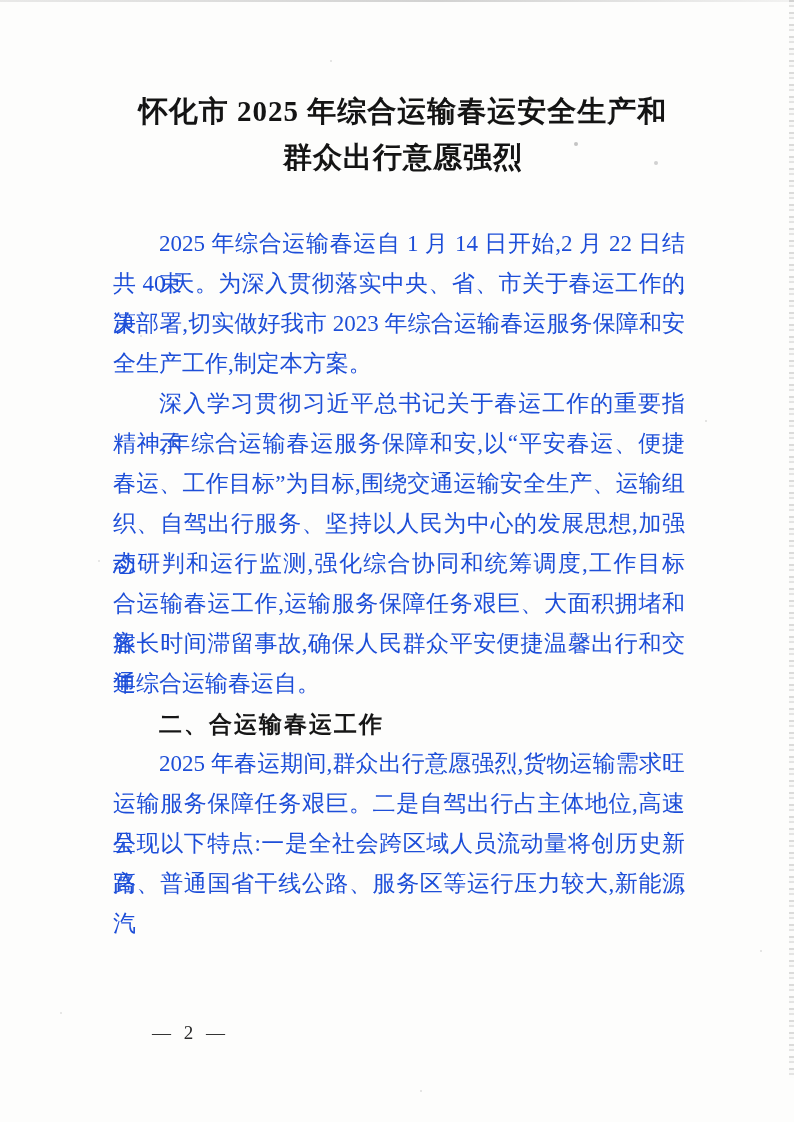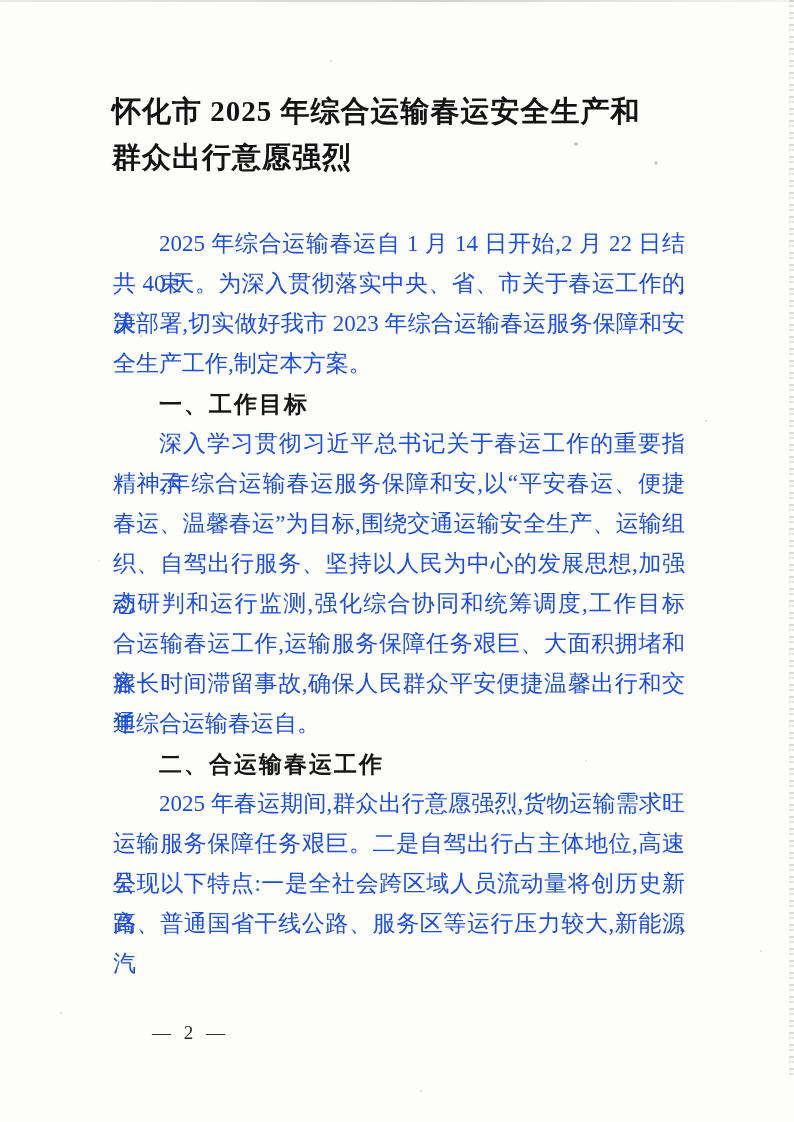--- a/index.html
+++ b/index.html
@@ -39,21 +39,22 @@
       705px 420px 0 0 rgba(140,140,140,.3),
       98px 560px 0 0 rgba(150,150,150,.28),
       585px 760px 0 0 rgba(150,150,150,.28),
       420px 1090px 0 0 rgba(150,150,150,.3),
       60px 1012px 0 0 rgba(150,150,150,.28),
       760px 950px 0 0 rgba(150,150,150,.3);
   }
   
   .doc-title {
     position: absolute;
-    top: 88px; left: 112px; width: 600px;
+    top: 88px; left: 103px; width: 600px;
+    text-align: center;
     font-weight: 700;
     font-size: 29px;
     line-height: 46px;
     color: #141414;
     letter-spacing: 1px;
   }
   
   .content {
     position: absolute;
     top: 224px; left: 113px; width: 572px;
@@ -106,26 +107,25 @@
 
   <div class="content">
 
     <div>
       <div class="body-line jfull indent">2025 年综合运输春运自 1 月 14 日开始,2 月 22 日结束,</div>
       <div class="body-line jfull">共 40 天。为深入贯彻落实中央、省、市关于春运工作的决</div>
       <div class="body-line jfull">策部署,切实做好我市 2023 年综合运输春运服务保障和安</div>
       <div class="body-line">全生产工作,制定本方案。</div>
     </div>
 
-    <div class="heading-line">一、工作目标</div>
 
     <div>
       <div class="body-line jfull indent">深入学习贯彻习近平总书记关于春运工作的重要指示</div>
       <div class="body-line jfull">精神,年综合运输春运服务保障和安,以“平安春运、便捷</div>
-      <div class="body-line jfull">春运、温馨春运”为目标,围绕交通运输安全生产、运输组</div>
+      <div class="body-line jfull">春运、工作目标”为目标,围绕交通运输安全生产、运输组</div>
       <div class="body-line jfull">织、自驾出行服务、坚持以人民为中心的发展思想,加强动</div>
       <div class="body-line jfull">态研判和运行监测,强化综合协同和统筹调度,工作目标</div>
       <div class="body-line jfull">合运输春运工作,运输服务保障任务艰巨、大面积拥堵和旅</div>
       <div class="body-line jfull">客长时间滞留事故,确保人民群众平安便捷温馨出行和交通</div>
       <div class="body-line">年综合运输春运自。</div>
     </div>
 
     <div class="heading-line">二、合运输春运工作</div>
 
     <div>

